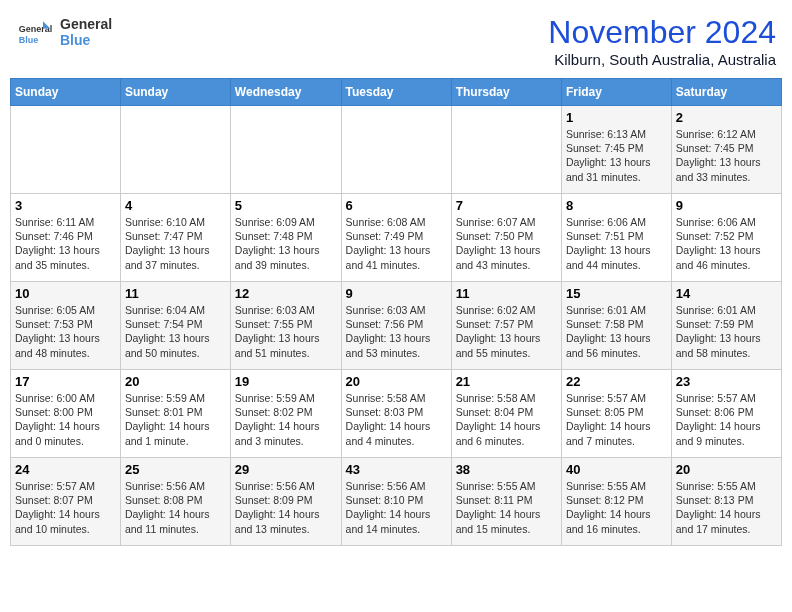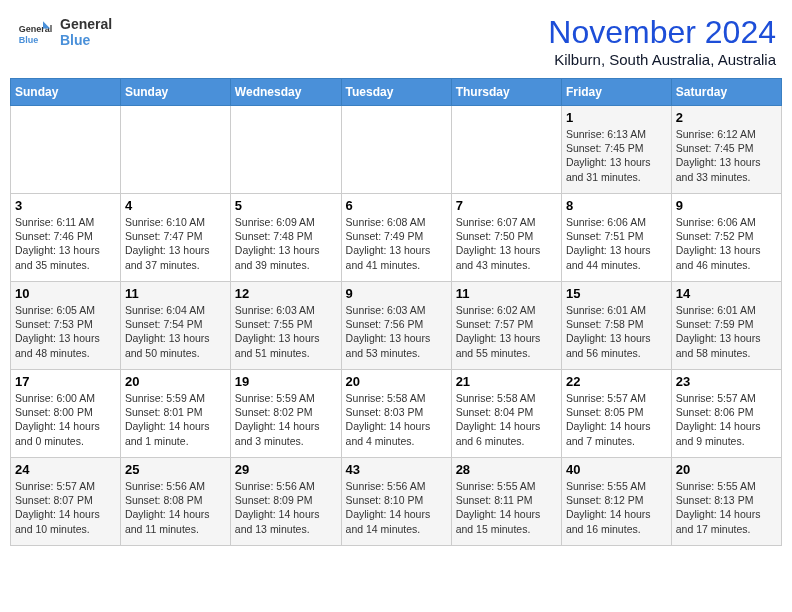--- a/index.html
+++ b/index.html
@@ -229,21 +229,21 @@
         </td>
         <td>
           <span class="day-num">29</span>
           <div class="day-info">Sunrise: 5:56 AM<br>Sunset: 8:09 PM<br>Daylight: 14 hours<br>and 13 minutes.</div>
         </td>
         <td>
           <span class="day-num">43</span>
           <div class="day-info">Sunrise: 5:56 AM<br>Sunset: 8:10 PM<br>Daylight: 14 hours<br>and 14 minutes.</div>
         </td>
         <td>
-          <span class="day-num">28</span>
+          <span class="day-num">38</span>
           <div class="day-info">Sunrise: 5:55 AM<br>Sunset: 8:11 PM<br>Daylight: 14 hours<br>and 15 minutes.</div>
         </td>
         <td>
           <span class="day-num">40</span>
           <div class="day-info">Sunrise: 5:55 AM<br>Sunset: 8:12 PM<br>Daylight: 14 hours<br>and 16 minutes.</div>
         </td>
         <td>
           <span class="day-num">20</span>
           <div class="day-info">Sunrise: 5:55 AM<br>Sunset: 8:13 PM<br>Daylight: 14 hours<br>and 17 minutes.</div>
         </td>

